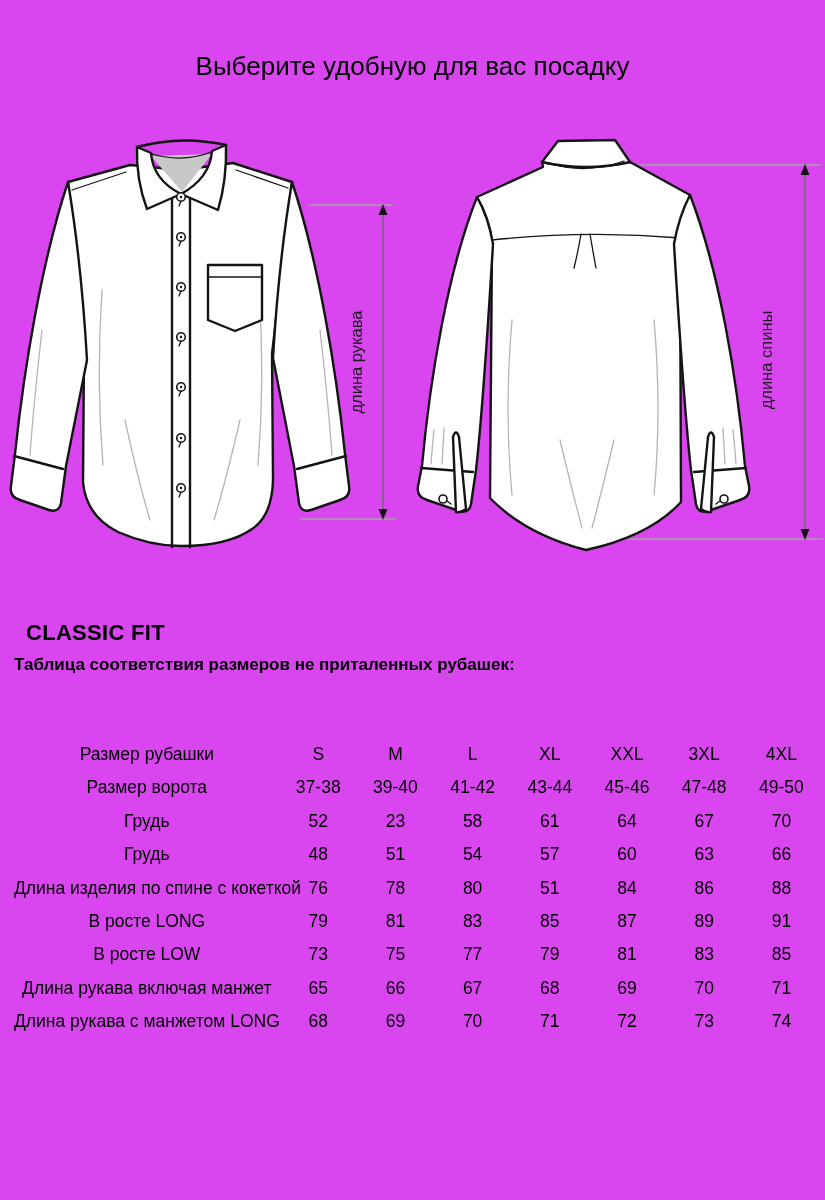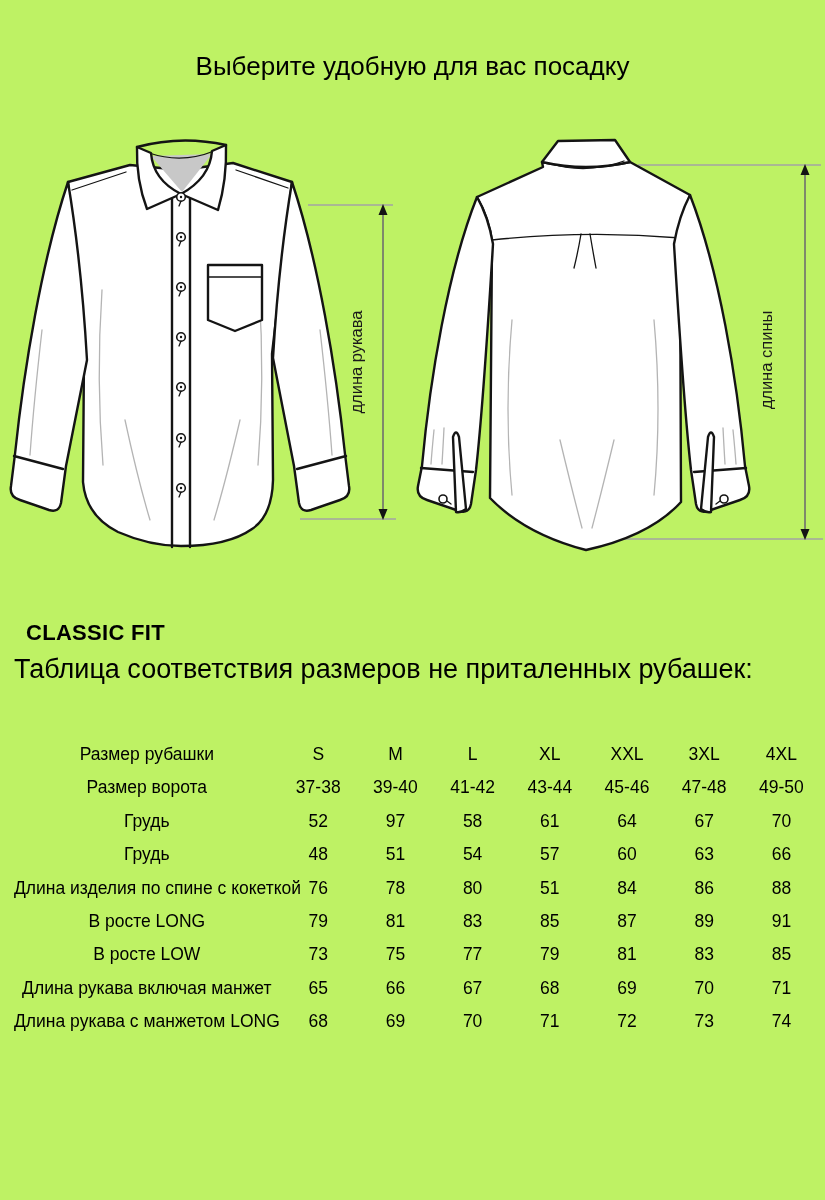--- a/index.html
+++ b/index.html
@@ -5,21 +5,21 @@
   :root{
     --outline:#141414;
     --crease:#b4b4b4;
     --collar-shade:#c8c8c8;
     --dimension-line:#a3a3a3;
     --dimension-arrow:#6e6e6e;
     --text:#000000;
   }
   html,body{margin:0;padding:0;background:#fff;}
   .page{
-    position:relative;width:825px;height:1200px;background:#bef264;overflow:hidden;
+    position:relative;width:825px;height:1200px;background:#d946ef;overflow:hidden;
     font-family:"Liberation Sans", sans-serif;color:var(--text);
   }
   .title{
     position:absolute;top:53px;left:0;width:825px;margin:0;
     text-align:center;font-size:26px;font-weight:400;line-height:1;color:var(--text);
   }
   .drawings{position:absolute;top:120px;left:0;width:825px;height:472px;}
   .svg-front{position:absolute;left:0;top:0;}
   .svg-back{position:absolute;left:400px;top:0;}
 
@@ -34,21 +34,21 @@
   .dim-label{font-family:"Liberation Sans", sans-serif;font-size:16.5px;fill:#1a1a1a;}
   .btn{fill:#ffffff;stroke:var(--outline);stroke-width:1.6;}
   .btn-dot{fill:var(--outline);stroke:none;}
 
   .fit-heading{
     position:absolute;top:622px;left:26px;margin:0;
     font-size:22px;font-weight:700;line-height:1;letter-spacing:.3px;color:var(--text);
   }
   .table-caption{
     position:absolute;top:656px;left:14px;margin:0;
-    font-size:27px;font-weight:400;line-height:1;color:var(--text);
+    font-size:17px;font-weight:700;line-height:1;color:var(--text);
   }
   table.size-table{
     position:absolute;top:738px;left:14px;width:806px;
     border-collapse:collapse;table-layout:fixed;
   }
   table.size-table td{
     height:33.4px;padding:0;font-size:17.5px;line-height:1;vertical-align:middle;
     white-space:nowrap;color:var(--text);
   }
   td.label{width:265px;text-align:center;}
@@ -203,21 +203,21 @@
           <td class="val">39-40</td>
           <td class="val">41-42</td>
           <td class="val">43-44</td>
           <td class="val">45-46</td>
           <td class="val">47-48</td>
           <td class="val">49-50</td>
         </tr>
         <tr>
           <td class="label">Грудь</td>
           <td class="val">52</td>
-          <td class="val">97</td>
+          <td class="val">23</td>
           <td class="val">58</td>
           <td class="val">61</td>
           <td class="val">64</td>
           <td class="val">67</td>
           <td class="val">70</td>
         </tr>
         <tr>
           <td class="label">Грудь</td>
           <td class="val">48</td>
           <td class="val">51</td>

